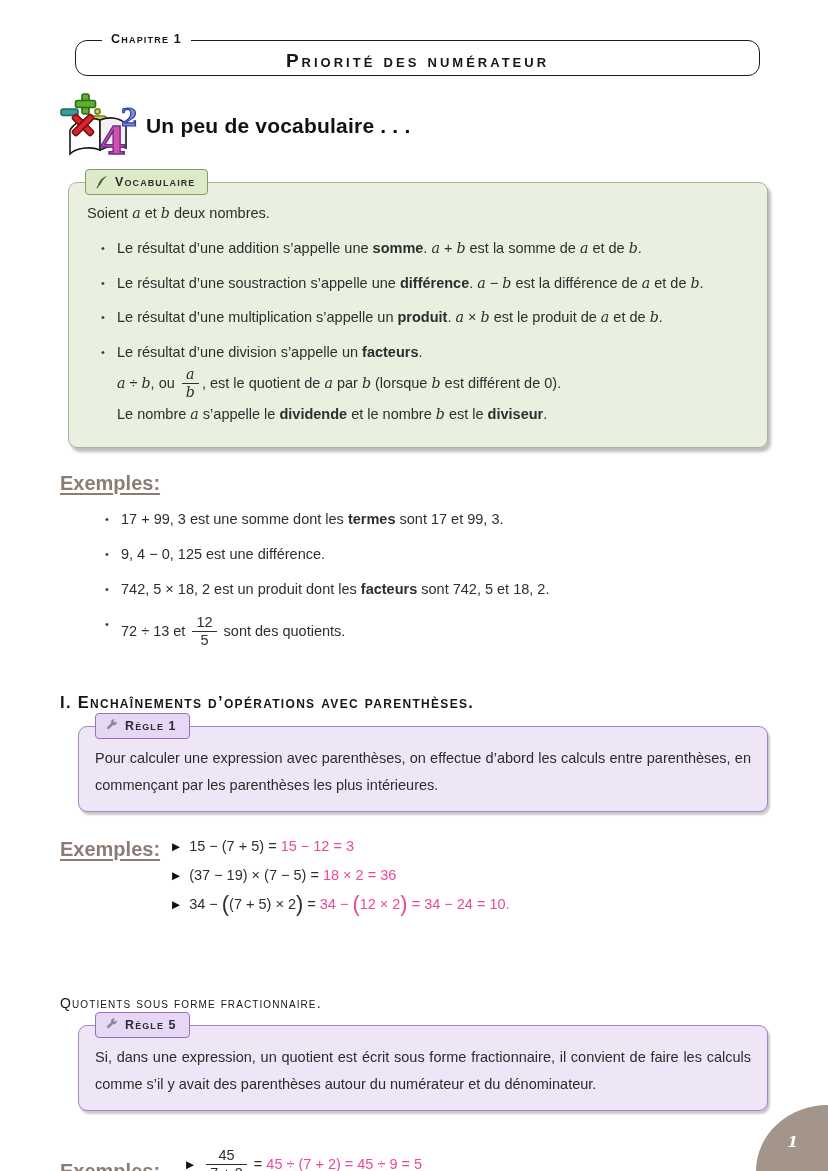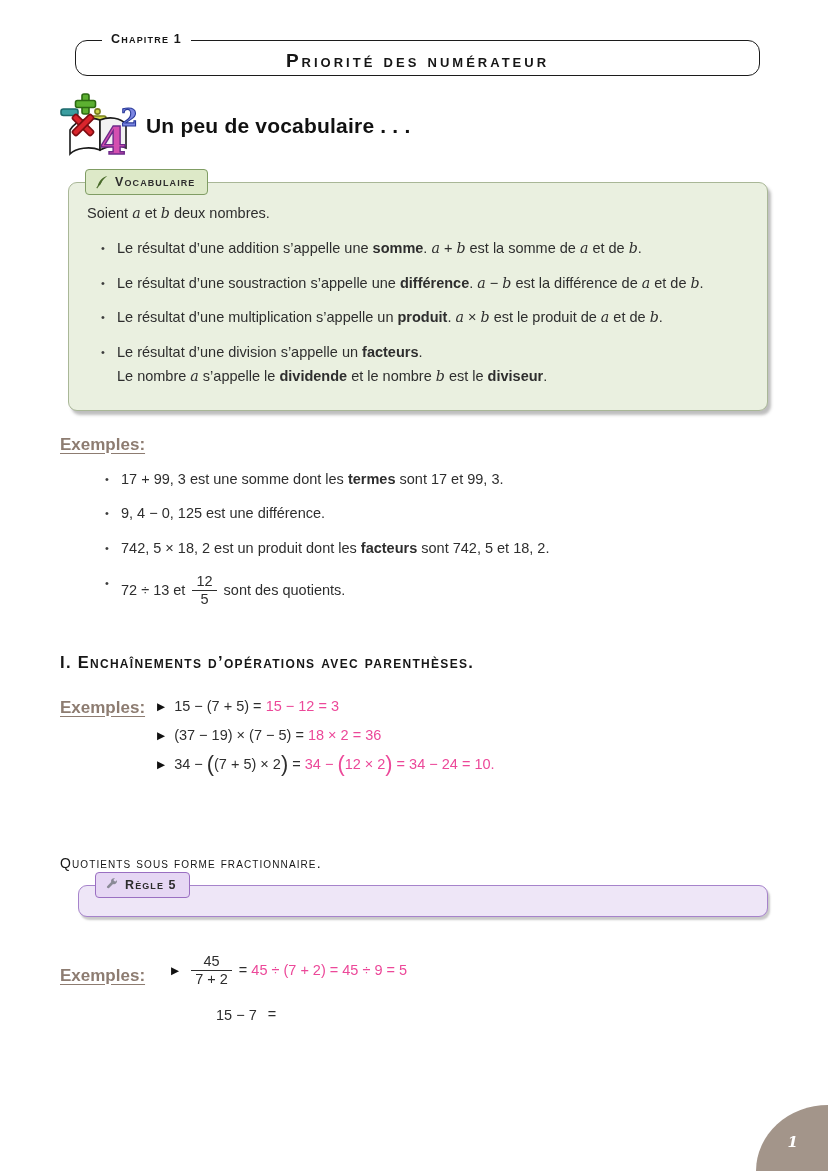--- a/index.html
+++ b/index.html
@@ -64,21 +64,21 @@
     background:#eee6f7; border:1.4px solid #a683cb;
     box-shadow:2px 3px 2px rgba(120,120,120,0.4);
     padding:18px 16px 12px 16px; border-radius:9px;
   }
   .rule .tab { background:#e6d7f4; border:1.4px solid #9a6fc2; }
   .rule p { text-align:justify; line-height:1.85; color:#2b2b2b; }
 
   
   .ex-label {
     color:#8d7c71; font-weight:700; text-decoration:underline;
-    text-underline-offset:3px; font-size:17px;text-align:right;
+    text-underline-offset:3px; font-size:20px;text-align:right;
   }
   .ex1 { margin-top:24px; }
   .ex1 .ex-bullets { margin:14px 0 0 45px; }
   .ex-bullets .vitem { margin:0 0 13px 0; }
 
   h2.sc { margin-top:44px; font-size:16.5px; font-weight:700; letter-spacing:1.3px; }
   h3.sc { margin-top:83px; font-size:14px; font-weight:400; letter-spacing:1.1px; }
 
   .ex-arrows { display:flex; margin-top:26px; }
   .ex-arrows .ex-label { flex:0 0 auto; margin-right:12px; }
@@ -161,20 +161,21 @@
         <div class="vtext">Le résultat d’une soustraction s’appelle une <span class="b">différence</span>. <span class="m">a</span> − <span class="m">b</span> est la différence de <span class="m">a</span> et de <span class="m">b</span>.</div>
       </div>
       <div class="vitem">
         <span class="mark">•</span>
         <div class="vtext">Le résultat d’une multiplication s’appelle un <span class="b">produit</span>. <span class="m">a</span> × <span class="m">b</span> est le produit de <span class="m">a</span> et de <span class="m">b</span>.</div>
       </div>
       <div class="vitem">
         <span class="mark">•</span>
         <div class="vtext">
           <div>Le résultat d’une division s’appelle un <span class="b">facteurs</span>.</div>
+          <div><span class="m">a</span> ÷ <span class="m">b</span>, ou <span class="frac"><span class="fn"><span class="m">a</span></span><span class="fd"><span class="m">b</span></span></span>, est le quotient de <span class="m">a</span> par <span class="m">b</span> (lorsque <span class="m">b</span> est différent de 0).</div>
           <div>Le nombre <span class="m">a</span> s’appelle le <span class="b">dividende</span> et le nombre <span class="m">b</span> est le <span class="b">diviseur</span>.</div>
         </div>
       </div>
     </div>
   </div>
 
   <div class="ex1">
     <span class="ex-label">Exemples:</span>
     <div class="ex-bullets">
       <div class="vitem">
@@ -191,20 +192,29 @@
       </div>
       <div class="vitem">
         <span class="mark">•</span>
         <div class="vtext">72 ÷ 13 et <span class="frac"><span class="fn">12</span><span class="fd">5</span></span> sont des quotients.</div>
       </div>
     </div>
   </div>
 
   <h2 class="sc">I. Enchaînements d’opérations avec parenthèses.</h2>
 
+  <div class="fbox rule">
+    <div class="tab sc">
+      <svg viewBox="0 0 16 16" aria-hidden="true">
+        <path d="M13.5,2.5 a3.4,3.4 0 0 1 -4.3,4.3 L4.6,11.4 a1.5,1.5 0 0 1 -2.1,-2.1 L7.1,4.7 a3.4,3.4 0 0 1 4.3,-4.3 L9.5,2.3 l2.1,2.1 Z" fill="#8a8a96"></path>
+      </svg>
+      <span>Règle 1</span>
+    </div>
+    <p>Pour calculer une expression avec parenthèses, on effectue d’abord les calculs entre parenthèses, en commençant par les parenthèses les plus intérieures.</p>
+  </div>
 
   <div class="ex-arrows">
     <span class="ex-label">Exemples:</span>
     <div class="arrow-items">
       <div class="arrow-item">
         <span class="amark">▶</span>
         <span>15 − (7 + 5) = <span class="blue">15 − 12 = 3</span></span>
       </div>
       <div class="arrow-item">
         <span class="amark">▶</span>
@@ -219,20 +229,21 @@
 
   <h3 class="sc">Quotients sous forme fractionnaire.</h3>
 
   <div class="fbox rule">
     <div class="tab sc">
       <svg viewBox="0 0 16 16" aria-hidden="true">
         <path d="M13.5,2.5 a3.4,3.4 0 0 1 -4.3,4.3 L4.6,11.4 a1.5,1.5 0 0 1 -2.1,-2.1 L7.1,4.7 a3.4,3.4 0 0 1 4.3,-4.3 L9.5,2.3 l2.1,2.1 Z" fill="#8a8a96"></path>
       </svg>
       <span>Règle 5</span>
     </div>
+    <p>Si, dans une expression, un quotient est écrit sous forme fractionnaire, il convient de faire les calculs comme s’il y avait des parenthèses autour du numérateur et du dénominateur.</p>
   </div>
 
   <div class="ex-arrows ex3" style="margin-top:36px;">
     <span class="ex-label">Exemples:</span>
     <div class="arrow-items" style="margin-left:14px;">
       <div class="arrow-item">
         <span class="amark">▶</span>
         <span><span class="frac"><span class="fn">45</span><span class="fd">7 + 2</span></span> = <span class="blue">45 ÷ (7 + 2) = 45 ÷ 9 = 5</span></span>
       </div>
       <div class="arrow-item" style="margin-left:38px;">

